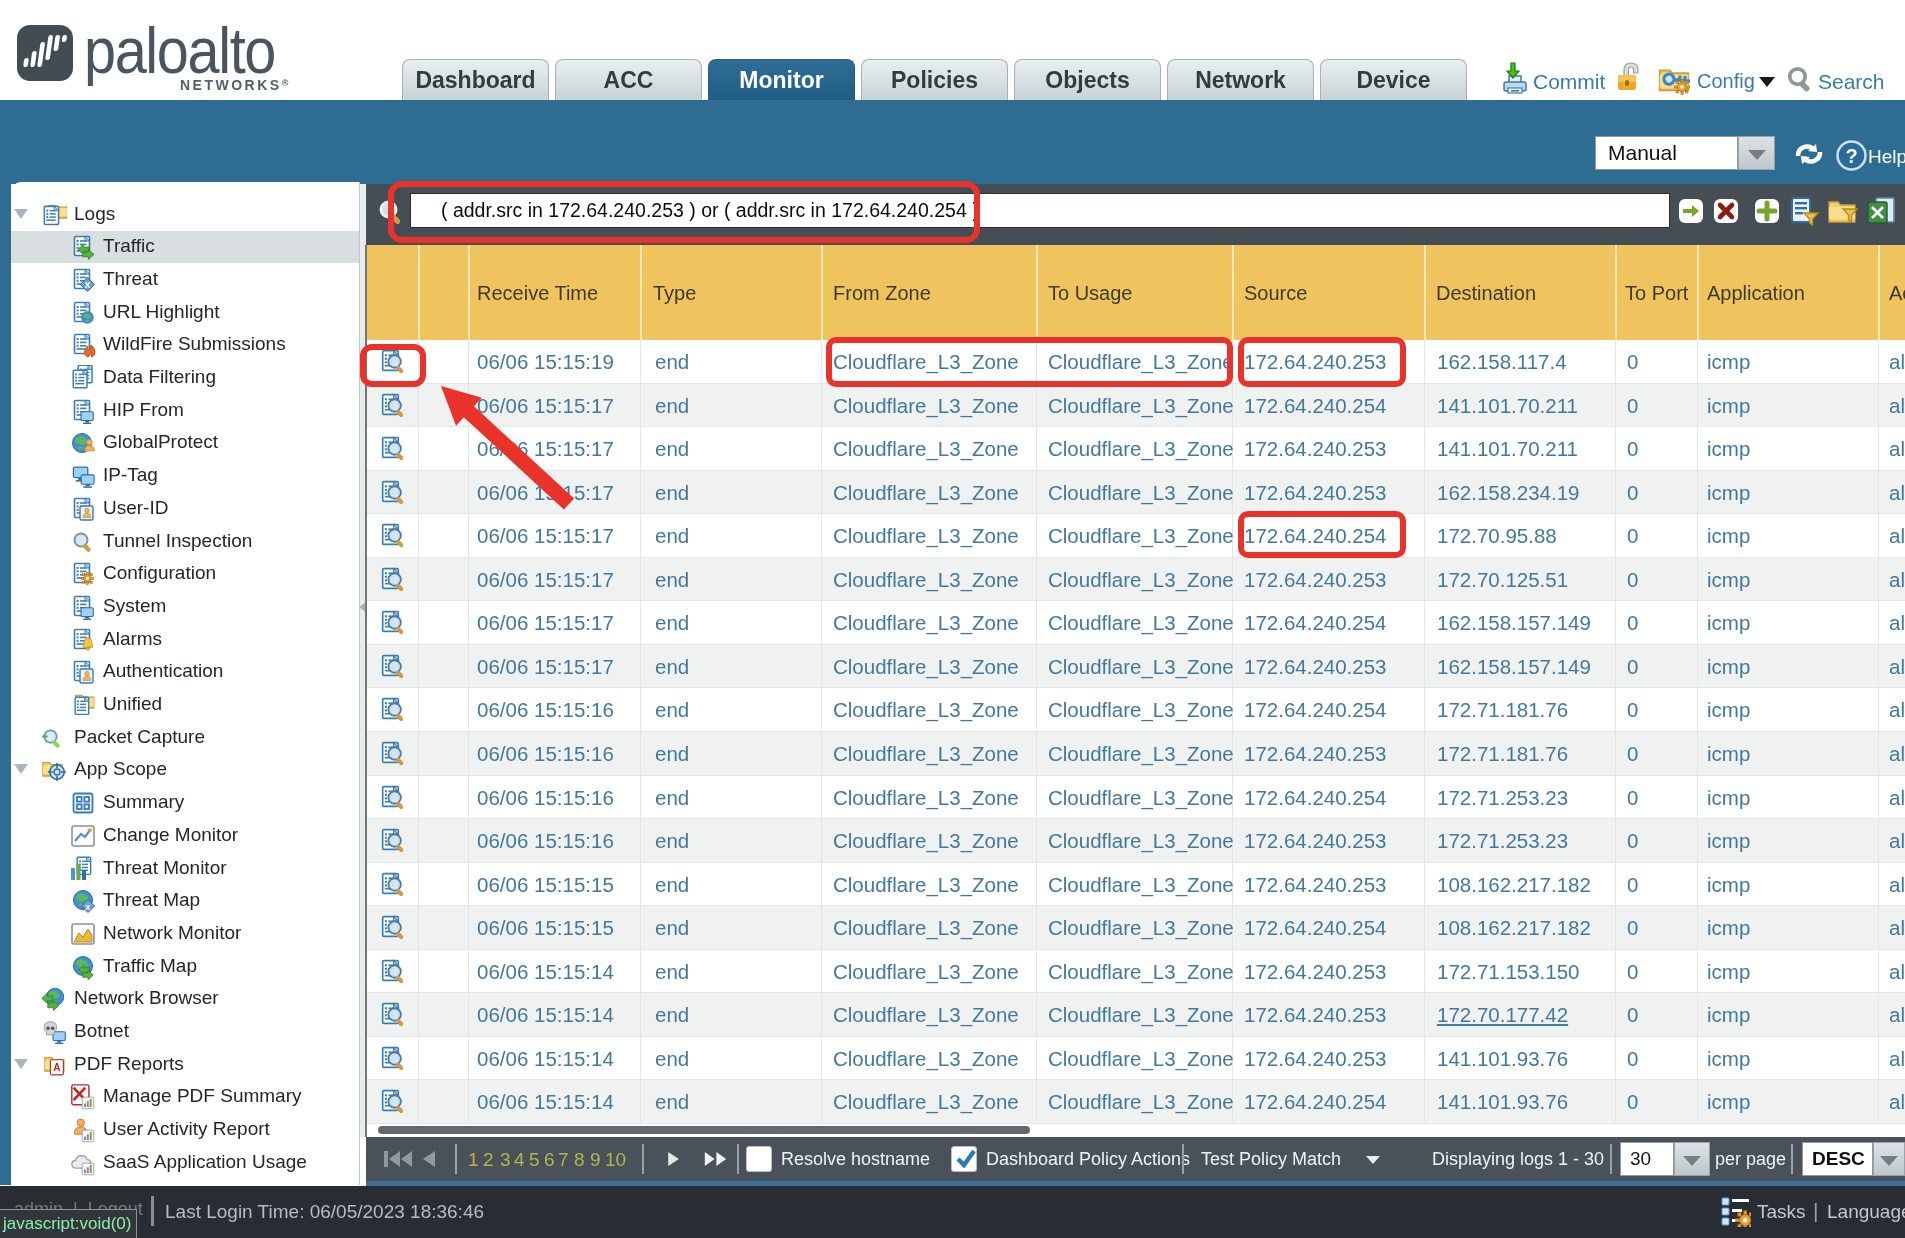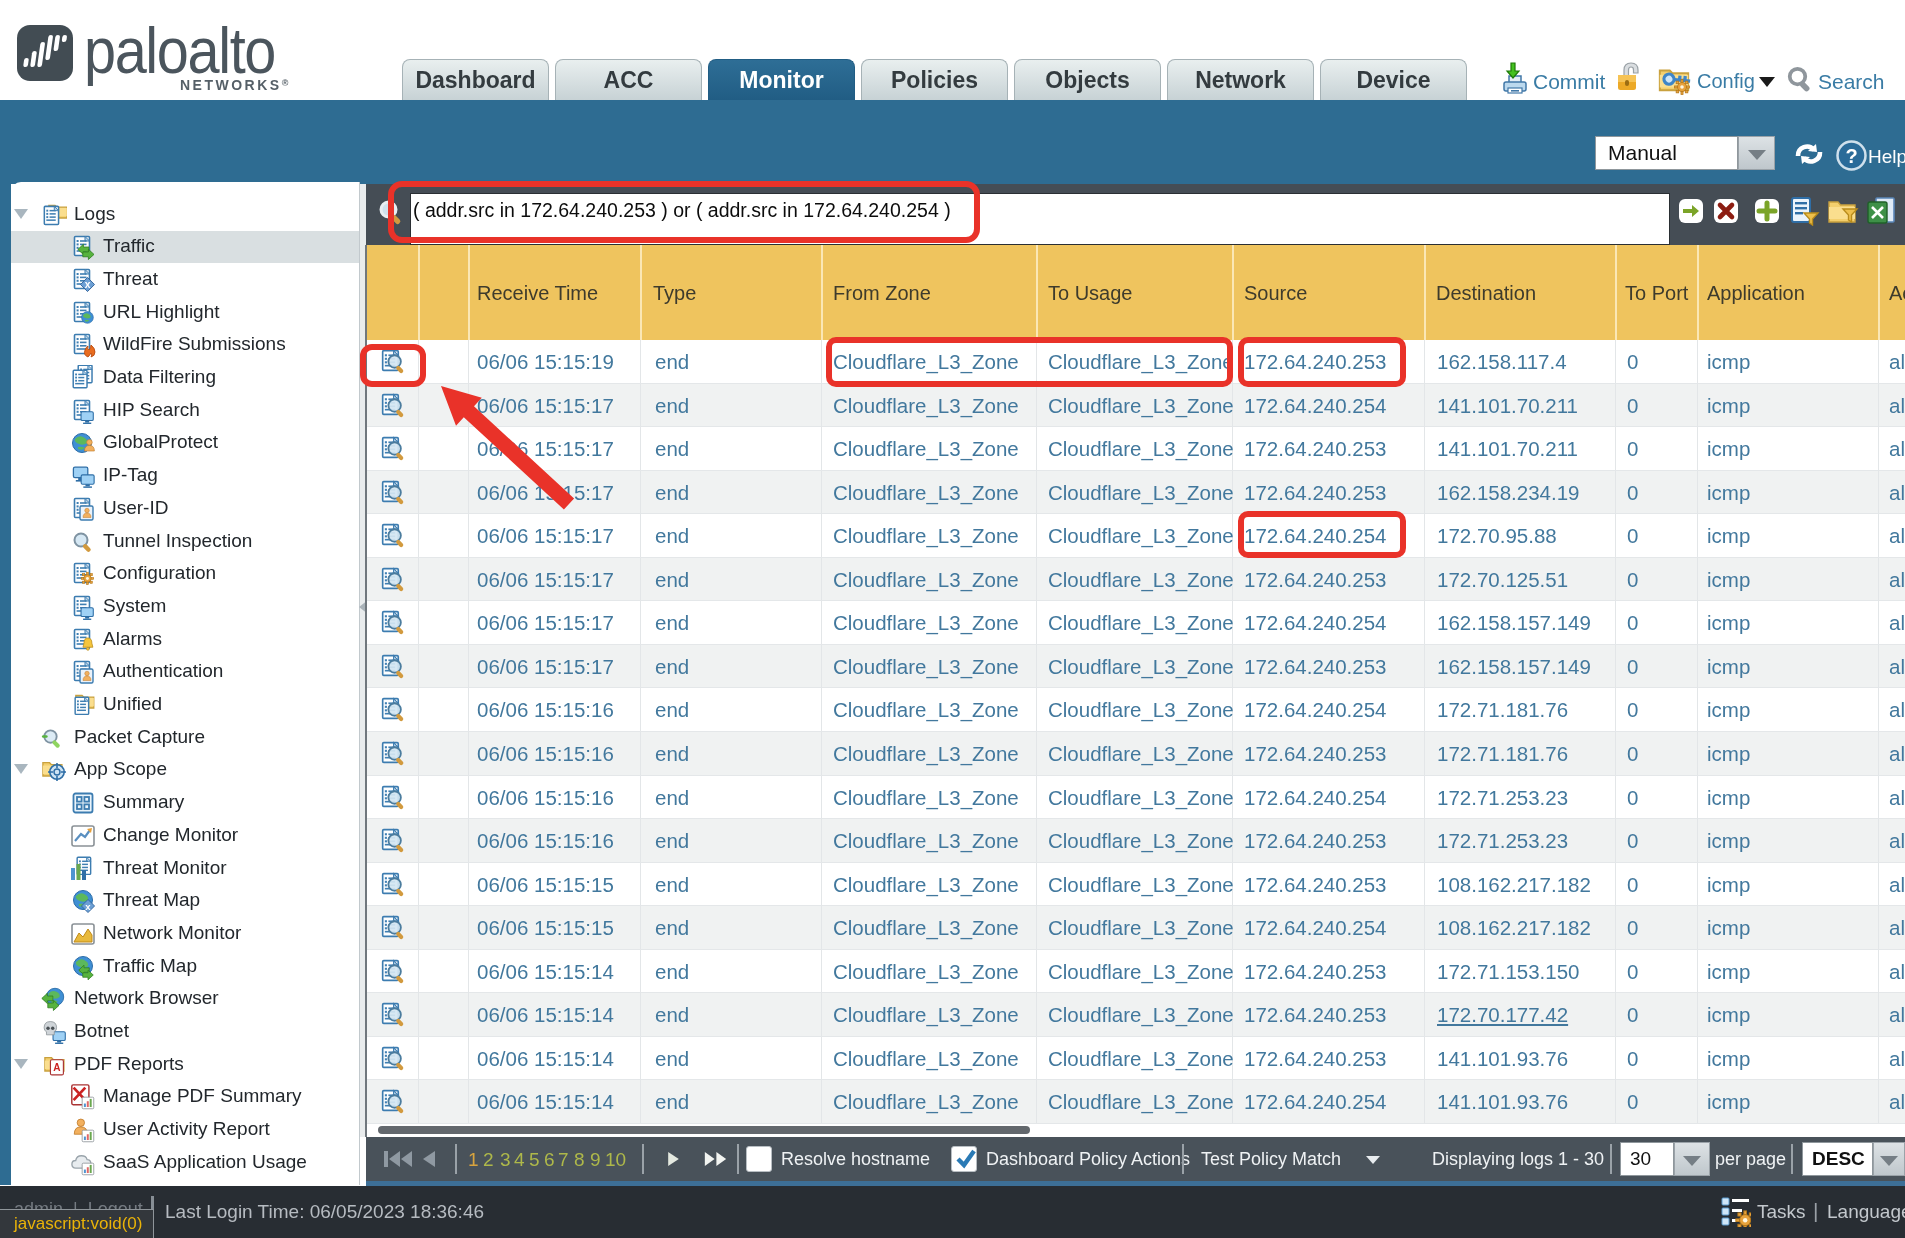--- a/index.html
+++ b/index.html
@@ -258,21 +258,21 @@
   </svg>
 <div class="titem" style="left:103px;top:366px">Data Filtering</div>
 <svg class="abs" style="left:70px;top:398px" width="26" height="26" viewBox="0 0 26 26">
     <g transform="translate(1,0)">
       <use href="#pg" width="24" height="24"></use>
     </g>
     <g transform="translate(9,11) scale(0.68)">
       <use href="#monitor" width="24" height="24"></use>
     </g>
   </svg>
-<div class="titem" style="left:103px;top:399px">HIP Search</div>
+<div class="titem" style="left:103px;top:399px">HIP From</div>
 <svg class="abs" style="left:70px;top:430px" width="26" height="26" viewBox="0 0 26 26">
     <g transform="translate(0,1)">
       <use href="#globe" width="24" height="24"></use>
     </g>
     <g transform="translate(12,8) scale(0.62)">
       <use href="#person" width="24" height="24"></use>
     </g>
   </svg>
 <div class="titem" style="left:103px;top:431px">GlobalProtect</div>
 <svg class="abs" style="left:70px;top:463px" width="26" height="26" viewBox="0 0 26 26">
@@ -474,21 +474,21 @@
       <use href="#chartsm" width="24" height="24"></use>
     </g>
   </svg>
 <div class="titem" style="left:103px;top:1151px">SaaS Application Usage</div>
 <div class="abs" style="left:352px;top:600px;width:0;height:0;border:7px solid transparent;border-right:9px solid #aab3b9"></div>
 <div class="abs" style="left:366px;top:184px;width:1539px;height:61px;background:#454d55"></div>
 <svg class="abs" style="left:376px;top:197px" width="30" height="30" viewBox="0 0 24 24">
 <circle cx="10" cy="10" r="6" fill="#cfe0ec" stroke="#e8eef2" stroke-width="2.4"></circle>
 <rect x="14.2" y="13.4" width="8.6" height="4.2" rx="2" transform="rotate(45 14.2 13.4)" fill="#d29a3e"></rect>
   </svg>
-<div class="abs" style="left:410px;top:193px;width:1260px;height:52px;background:#fff;border:1px solid #2a2f33;font-size:19.5px;color:#0c0c0c;line-height:33px;padding-left:2px;white-space:nowrap">( addr.src in 172.64.240.253 ) or ( addr.src in 172.64.240.254 )</div>
+<div class="abs" style="left:410px;top:193px;width:1260px;height:35px;background:#fff;border:1px solid #2a2f33;font-size:19.5px;color:#0c0c0c;line-height:33px;padding-left:30px;white-space:nowrap">( addr.src in 172.64.240.253 ) or ( addr.src in 172.64.240.254 )</div>
 <div class="abs" style="left:1679px;top:199px;width:24px;height:24px;background:#fff;border-radius:6px"><svg width="24" height="24" viewBox="0 0 24 24">
       <path d="M4 10 h9 v-4 L20 12 l-7 6 v-4 H4Z" fill="#7ba428"></path>
     </svg></div>
 <div class="abs" style="left:1714px;top:199px;width:24px;height:24px;background:#fff;border-radius:6px"><svg width="24" height="24" viewBox="0 0 24 24">
       <path d="M6 6 L18 18 M18 6 L6 18" stroke="#8c1d12" stroke-width="4.6" stroke-linecap="round"></path>
     </svg></div>
 <div class="abs" style="left:1755px;top:199px;width:24px;height:24px;background:#fff;border-radius:6px"><svg width="24" height="24" viewBox="0 0 24 24">
       <path d="M12 4 v16 M4 12 h16" stroke="#7ba428" stroke-width="5" stroke-linecap="round"></path>
     </svg></div>
 <svg class="abs" style="left:1790px;top:196px" width="30" height="30" viewBox="0 0 30 30">
@@ -1081,21 +1081,21 @@
 <div class="abs" style="left:1317px;top:19px;width:0;height:0;border:9px solid transparent;border-top:10px solid #757e85"></div>
 <div class="ptxt" style="left:1349px">per page</div>
 <div class="psep" style="left:1425px"></div>
 <div class="ddbox" style="left:1436px;top:5px;width:71px;height:34px;line-height:32px;padding-left:9px;font-weight:bold">DESC</div>
 <div class="ddarr" style="left:1507px;top:5px;width:32px;height:34px"></div>
 <div class="abs" style="left:1514px;top:19px;width:0;height:0;border:9px solid transparent;border-top:10px solid #757e85"></div>
 </div>
 <div class="abs" style="left:366px;top:1181px;width:1539px;height:5px;background:#3d6f97"></div>
 <div class="abs" style="left:0;top:1186px;width:1905px;height:52px;background:#282d33"></div>
 <div class="abs" style="left:14px;top:1199px;font-size:18px;color:#757b82">admin&nbsp;&nbsp;|&nbsp;&nbsp;Logout</div>
-<div class="abs" style="left:0;top:1209px;width:154px;height:29px;background:#33373c;border:1px solid #8f959a;border-left:none;border-bottom:none;color:#eab308;font-size:17px;line-height:27px;padding-left:14px;z-index:60">javascript:void(0)</div>
+<div class="abs" style="left:0;top:1209px;width:137px;height:29px;background:#33373c;border:1px solid #8f959a;border-left:none;border-bottom:none;color:#86efac;font-size:17px;line-height:27px;padding-left:3px;z-index:60">javascript:void(0)</div>
 <div class="abs" style="left:151px;top:1196px;width:3px;height:30px;background:#878e95"></div>
 <div class="abs" style="left:165px;top:1201px;font-size:19px;color:#b6bbc1">Last Login Time: 06/05/2023 18:36:46</div>
 <svg class="abs" style="left:1720px;top:1196px" width="31" height="31" viewBox="0 0 31 31">
 <rect x="2" y="2" width="7" height="7" rx="1" fill="#cfe6f8" stroke="#5a9bd0"></rect>
 <rect x="2" y="12" width="7" height="7" rx="1" fill="#cfe6f8" stroke="#5a9bd0"></rect>
 <rect x="2" y="22" width="7" height="7" rx="1" fill="#cfe6f8" stroke="#5a9bd0"></rect>
 <rect x="12" y="3" width="17" height="3" fill="#fff"></rect>
 <rect x="12" y="13" width="10" height="3" fill="#fff"></rect>
 <rect x="12" y="23" width="7" height="3" fill="#fff"></rect>
 <g transform="translate(14,13) scale(0.72)">

